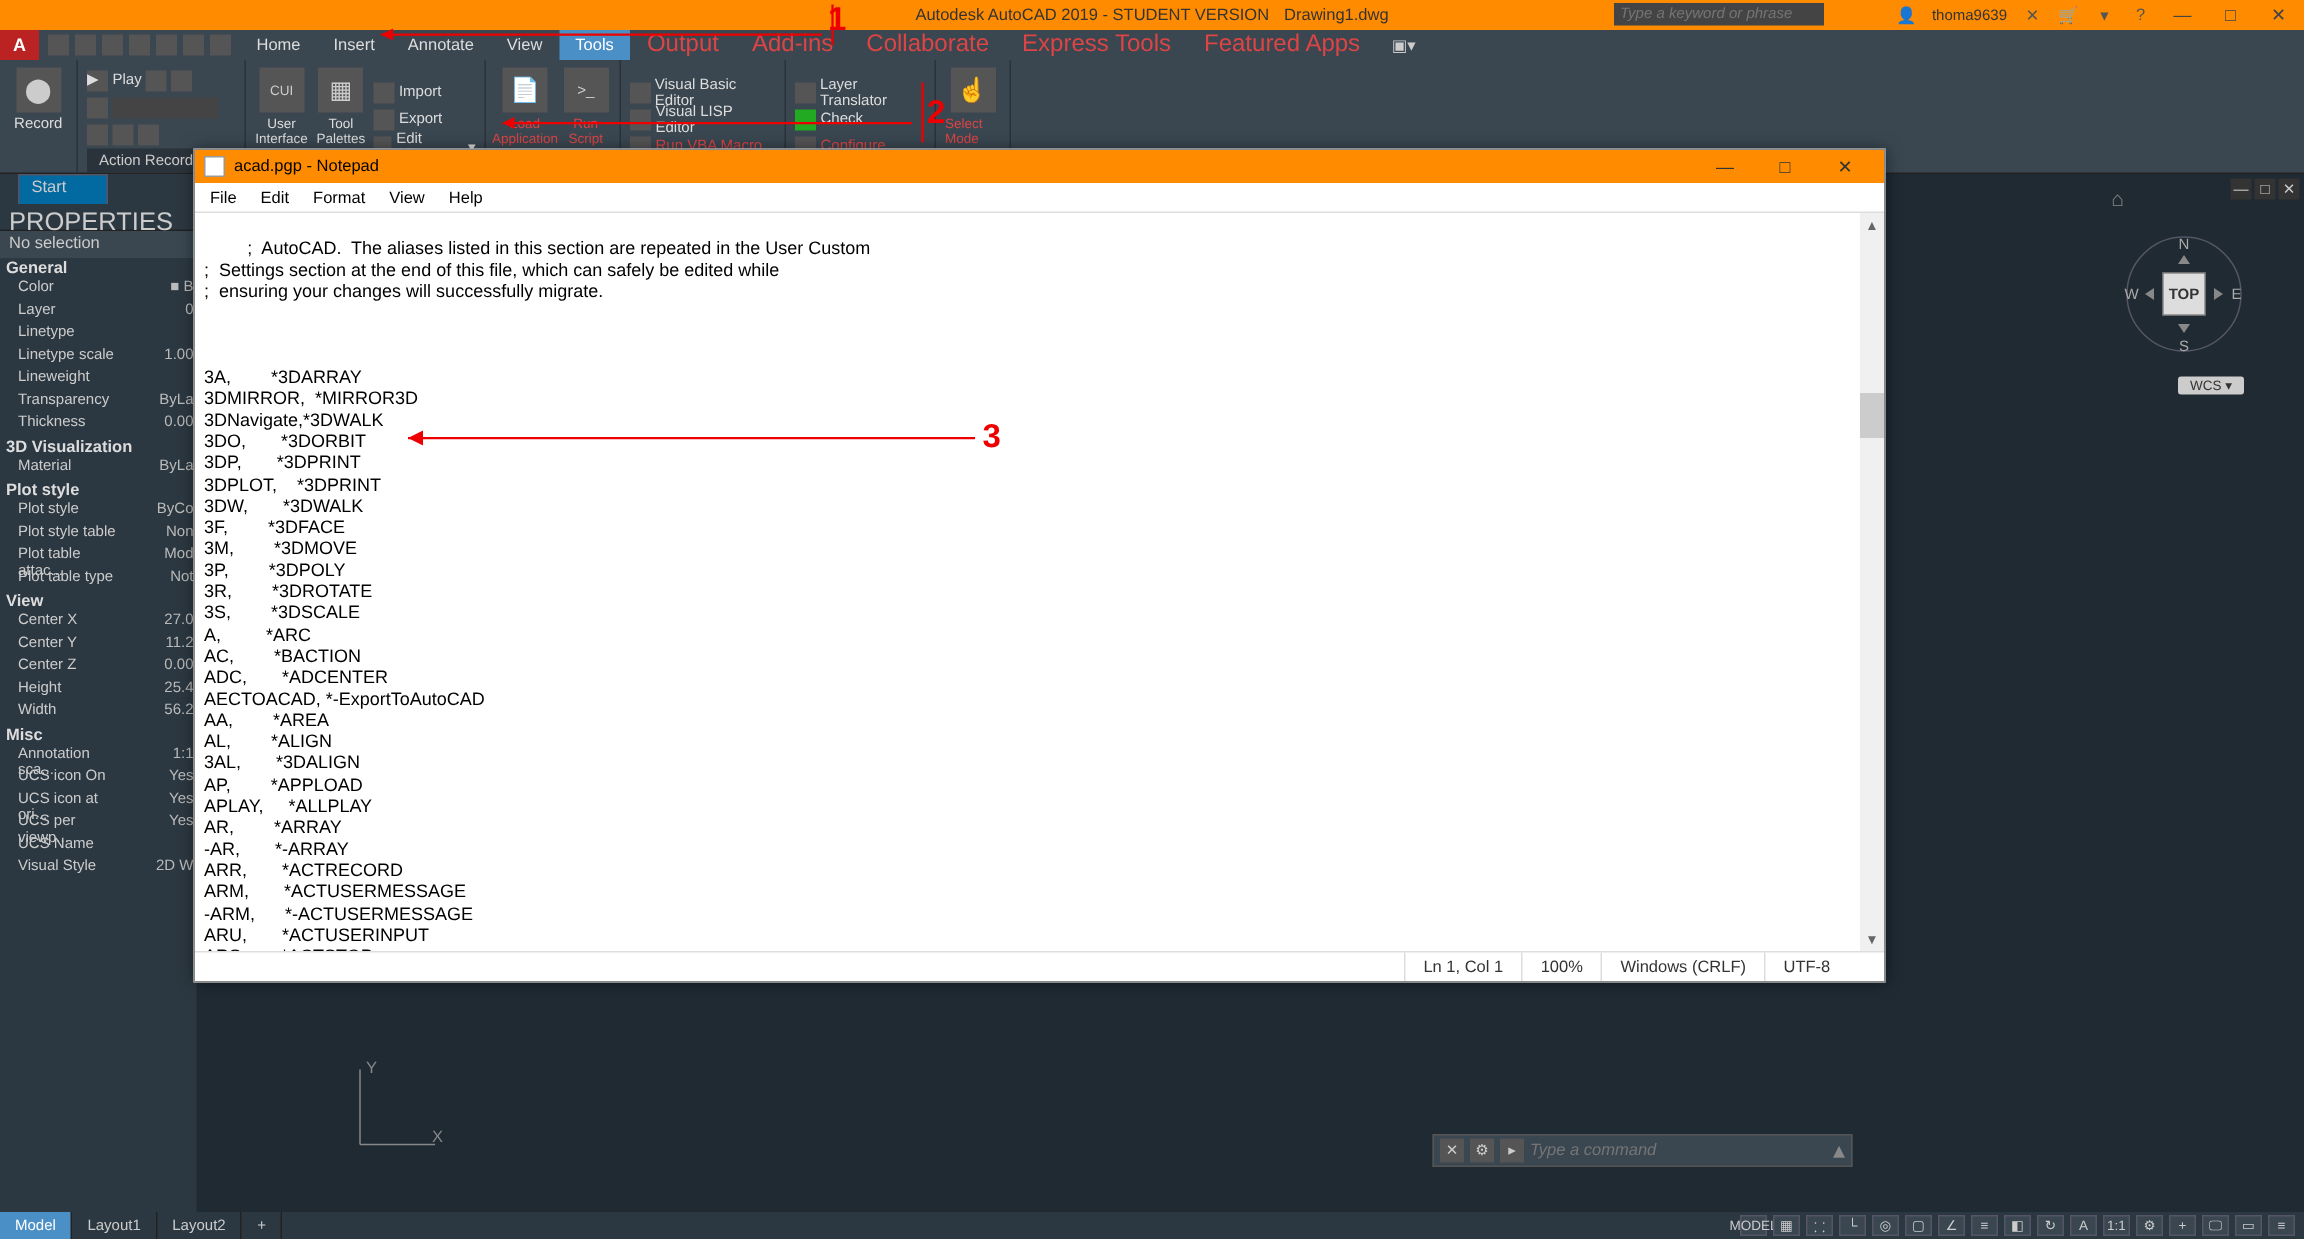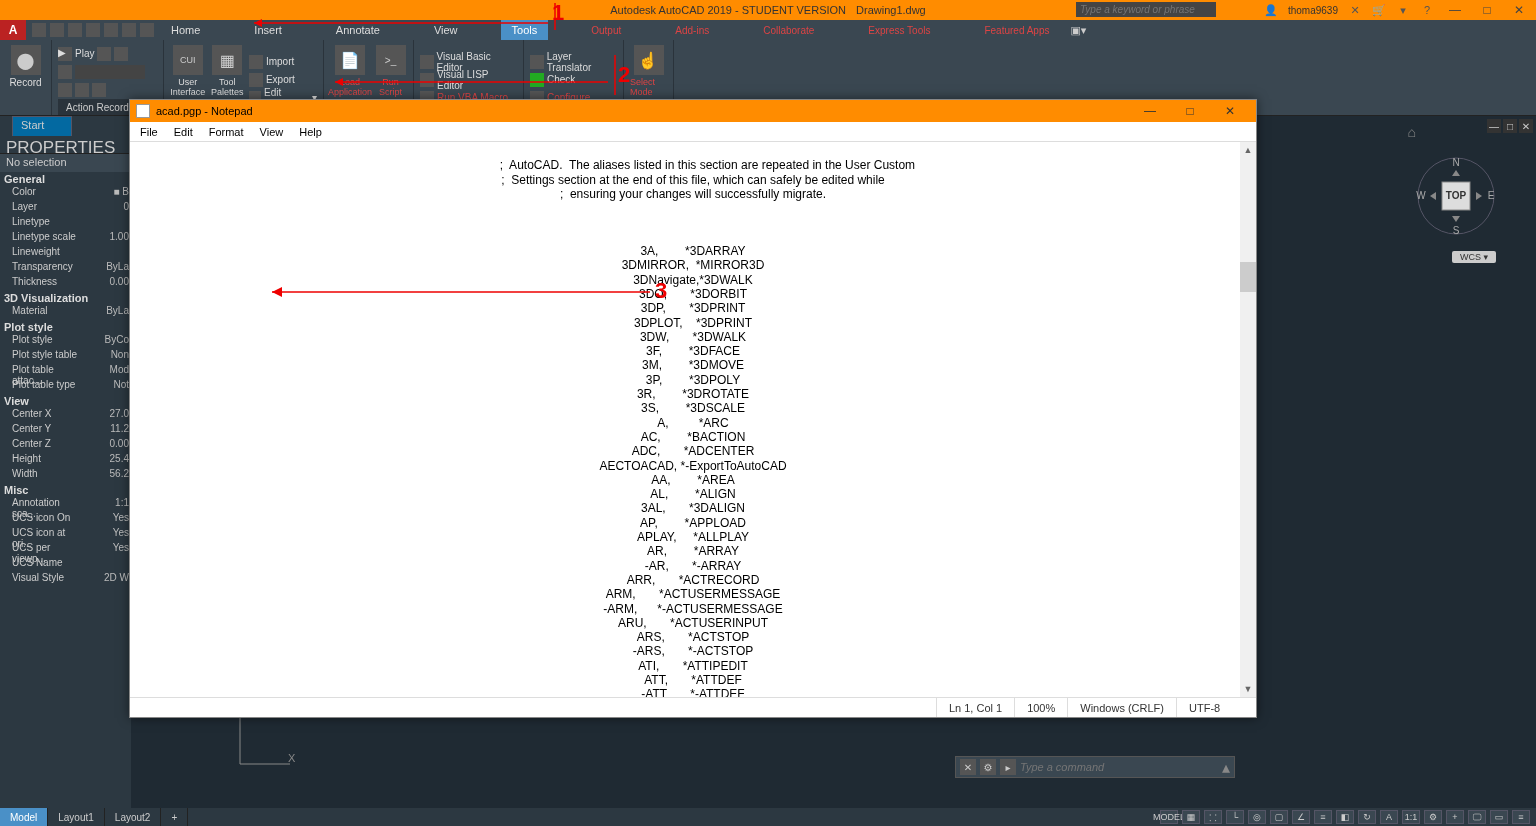--- a/index.html
+++ b/index.html
@@ -11,21 +11,21 @@
 .titlebar .search { position:absolute; right:320px; top:2px; width:140px; height:15px; background:#444; color:#aaa; font-style:italic; font-size:10px; padding:0 4px; border:none;}
 .titlebar .tright { position:absolute; right:6px; display:flex; gap:10px; align-items:center;}
 .tb-icon { width:14px; height:14px; display:inline-flex; align-items:center; justify-content:center; color:#555; font-size:11px;}
 .win-btn { width:22px; height:16px; display:inline-flex; align-items:center; justify-content:center; color:#444; font-size:12px;}
 
 
 .menurow { height:20px; background:#3a4751; display:flex; align-items:center; font-size:11px; color:#ddd;}
 .logo { width:26px; height:20px; background:#b22; color:#fff; display:flex; align-items:center; justify-content:center; font-weight:bold; font-size:12px;}
 .menutab { padding:0 11px; height:20px; display:flex; align-items:center; cursor:default;}
 .menutab.active { background:#4a90c7; color:#fff;}
-.menutab.red { color:#d44; font-size:10px;}
+.menutab.red { color:#d44; font-size:16px;}
 .qat { display:flex; gap:4px; padding:0 6px;}
 .qat span { width:14px; height:14px; background:#555; display:inline-block;}
 
 
 .ribbon { height:76px; background:#3a4751; display:flex; border-bottom:1px solid #222;}
 .panel { border-right:1px solid #2a333b; padding:2px 6px 0; display:flex; flex-direction:column; position:relative;}
 .panel-body { flex:1; display:flex; gap:4px;}
 .big-btn { width:40px; display:flex; flex-direction:column; align-items:center; gap:2px; font-size:10px; color:#ddd; padding-top:3px;}
 .big-btn .bicon { width:30px; height:30px; background:#555; display:flex; align-items:center; justify-content:center; color:#ccc; font-size:16px;}
 .small-row { display:flex; align-items:center; gap:3px; font-size:10px; color:#ddd; height:18px;}
@@ -59,21 +59,21 @@
 .cmdline input { flex:1; background:transparent; border:none; color:#999; font-style:italic; font-size:11px;}
 
 
 .btabs { position:absolute; left:0; bottom:0; right:0; height:18px; background:#2c3841; display:flex; align-items:center; font-size:10px; color:#ccc;}
 .btab { padding:0 10px; height:18px; display:flex; align-items:center; border-right:1px solid #222;}
 .btab.active { background:#4a90c7; color:#fff;}
 .status-right { margin-left:auto; display:flex; align-items:center; gap:4px; padding-right:6px;}
 .status-right .sicon { width:18px; height:14px; background:#3a4751; display:inline-flex; align-items:center; justify-content:center; color:#ccc; font-size:9px; border:1px solid #556;}
 
 
-.notepad { position:absolute; left:129px; top:99px; width:1128px; height:619px; background:#fff; border:1px solid #888; box-shadow:0 0 10px rgba(0,0,0,.5); display:flex; flex-direction:column;text-align:center;}
+.notepad { position:absolute; left:129px; top:99px; width:1128px; height:556px; background:#fff; border:1px solid #888; box-shadow:0 0 10px rgba(0,0,0,.5); display:flex; flex-direction:column;}
 .np-title { height:22px; background:#ff8c00; display:flex; align-items:center; font-size:11px; padding:0 6px; gap:6px;}
 .np-title .np-icon { width:14px; height:14px; background:#fff; border:1px solid #999;}
 .np-title .np-btns { margin-left:auto; display:flex;}
 .np-title .np-btns span { width:40px; height:22px; display:inline-flex; align-items:center; justify-content:center; font-size:12px; color:#333;}
 .np-menu { height:20px; display:flex; align-items:center; font-size:11px; gap:4px; padding:0 4px; border-bottom:1px solid #ddd;}
 .np-menu span { padding:0 6px;}
 .np-body { flex:1; overflow:hidden; font-family:Consolas,monospace; font-size:12px; white-space:pre; padding:2px 6px; position:relative; line-height:14.3px;}
 .np-scroll { position:absolute; right:0; top:0; bottom:0; width:16px; background:#f0f0f0;}
 .np-scroll .thumb { position:absolute; top:120px; width:16px; height:30px; background:#ccc;}
 .np-scroll .arr { position:absolute; width:16px; height:16px; display:flex; align-items:center; justify-content:center; color:#666; font-size:9px;}
@@ -112,21 +112,21 @@
   <div class="logo">A</div>
   <div class="qat">
     <span></span>
     <span></span>
     <span></span>
     <span></span>
     <span></span>
     <span></span>
     <span></span>
   </div>
-  <div id="menutabs" style="display:flex;gap:32px;">
+  <div id="menutabs" style="display:flex;">
       <div class="menutab">Home</div>
       <div class="menutab">Insert</div>
       <div class="menutab">Annotate</div>
       <div class="menutab">View</div>
       <div class="menutab active">Tools</div>
       <div class="menutab red">Output</div>
       <div class="menutab red">Add-ins</div>
       <div class="menutab red">Collaborate</div>
       <div class="menutab red">Express Tools</div>
       <div class="menutab red">Featured Apps</div>

